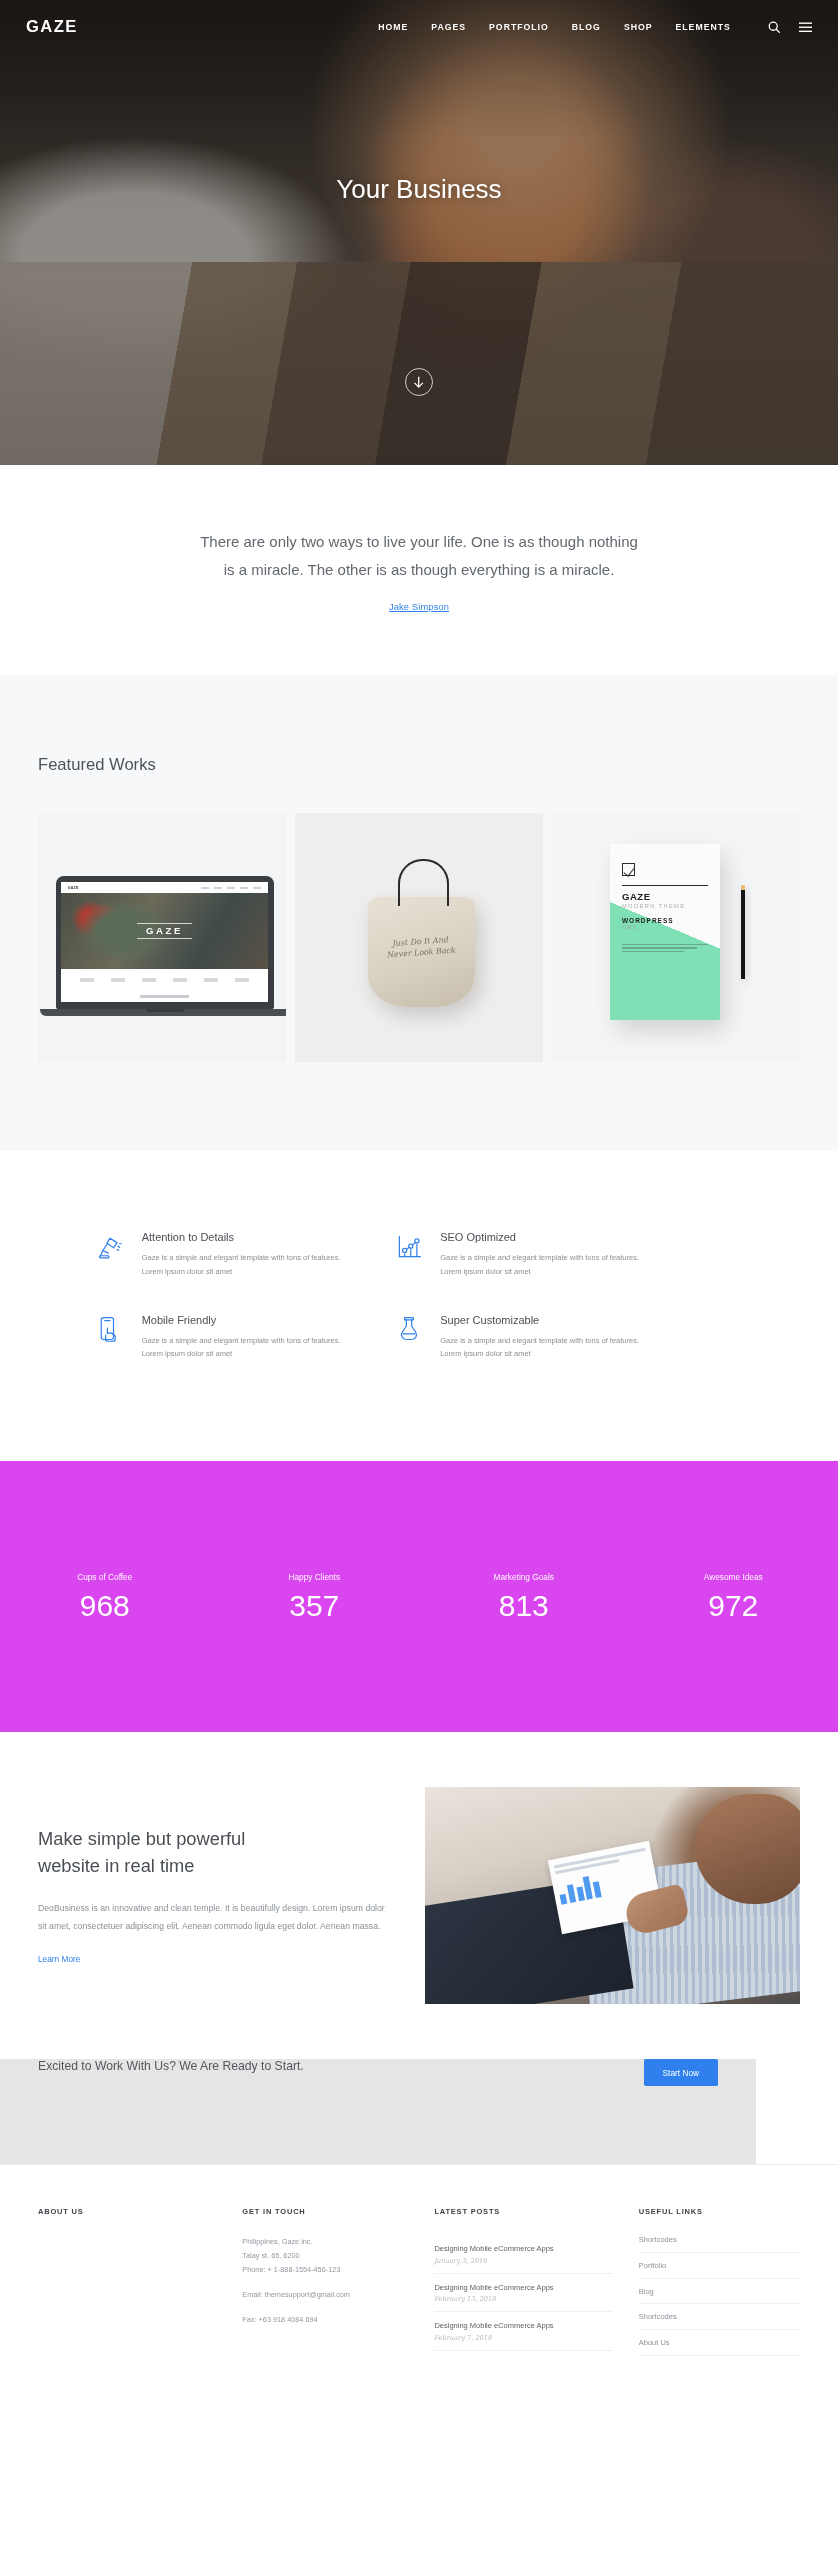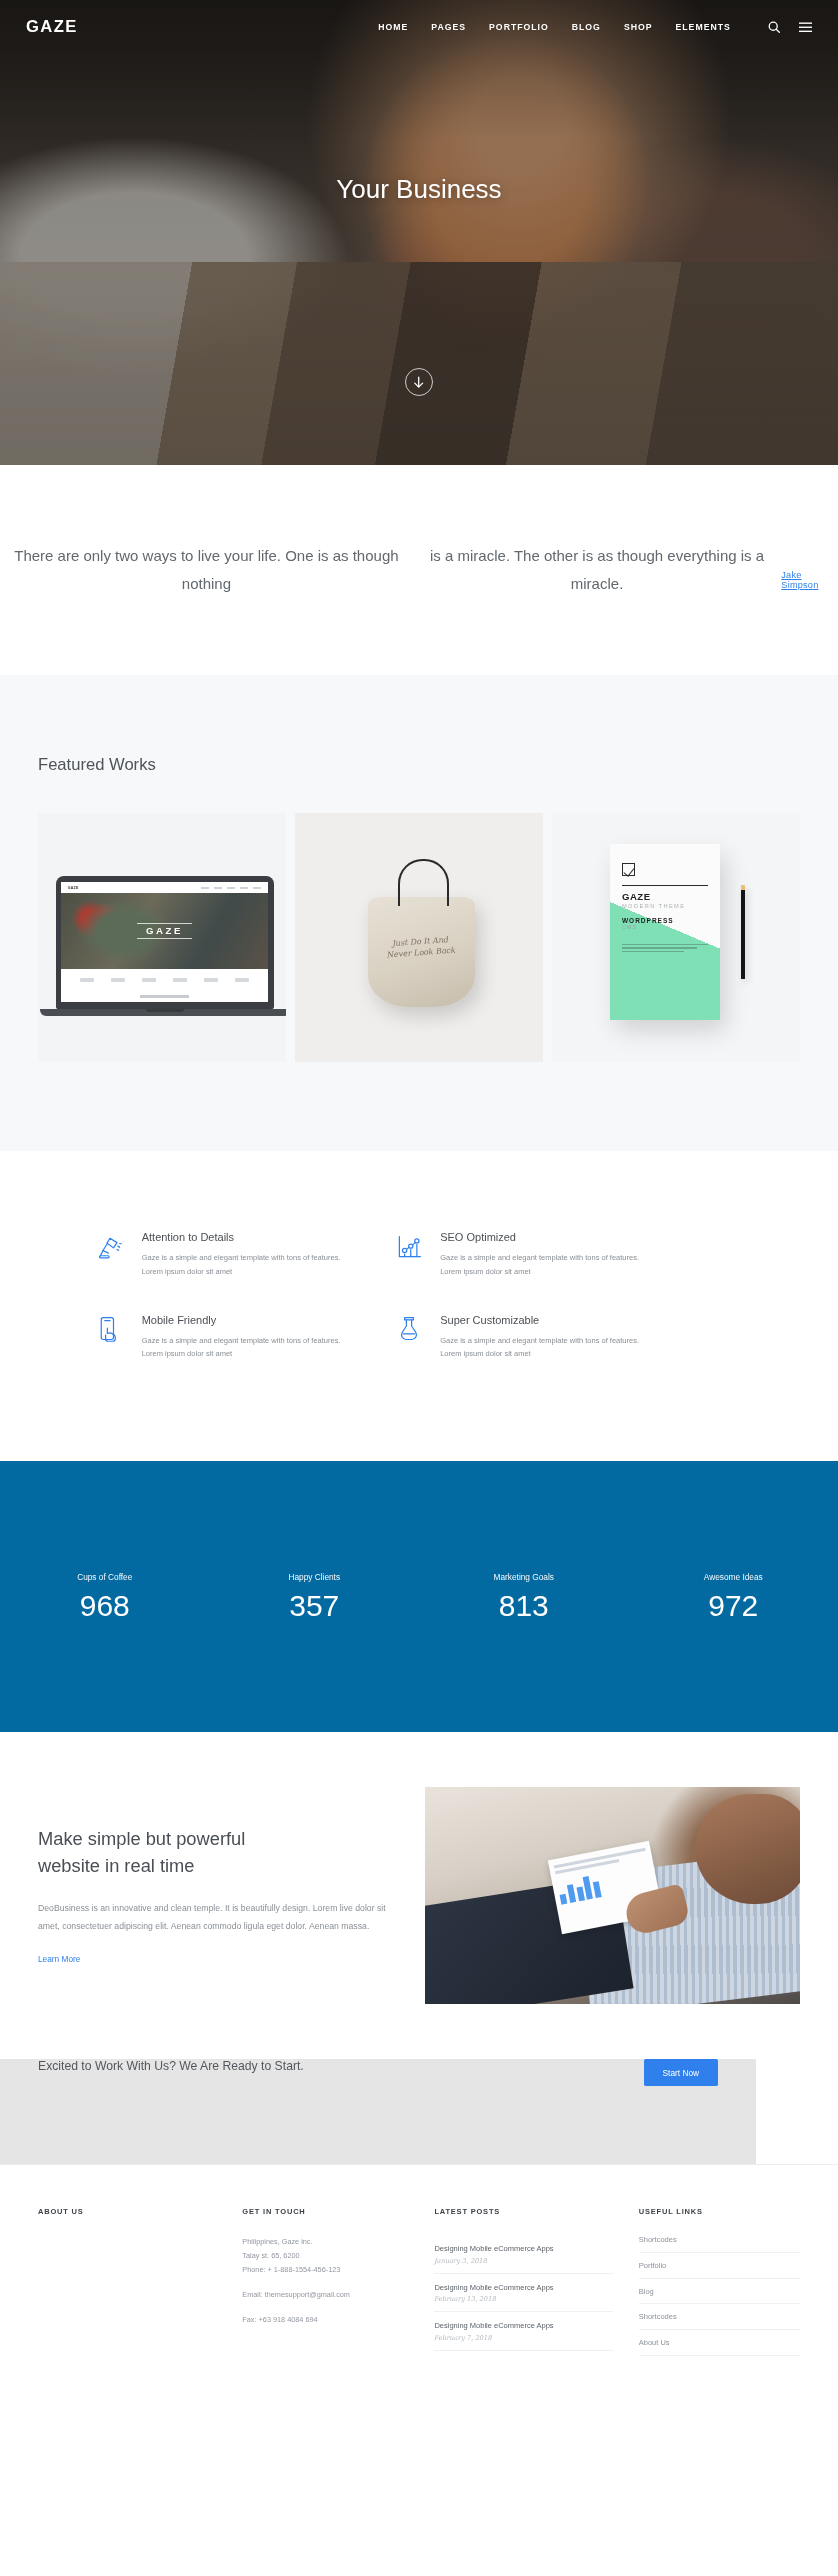--- a/index.html
+++ b/index.html
@@ -112,21 +112,21 @@
     z-index: 5;
     cursor: pointer;
   }
 
   
   .quote-section {
     width: 838px;
     height: 210px;
     background: #ffffff;
     display: flex;
-    flex-direction: row;
+    flex-direction: column;
     align-items: center;
     justify-content: center;
   }
   .quote-text {
     font-size: 15px;
     line-height: 1.85;
     color: #62686e;
     text-align: center;
     font-weight: 300;
     max-width: 541px;
@@ -328,21 +328,21 @@
     gap: 15.7px;
   }
   .feature-icon { flex: 0 0 30px; padding-top: 1.7px; }
   .feature-title { font-size: 11px; color: #4a4f55; margin-bottom: 7.9px; font-weight: 400; }
   .feature-desc { font-size: 7.5px; line-height: 1.85; color: #8a9096; }
 
   
   .counters-section {
     width: 838px;
     height: 271px;
-    background: #0369a1;
+    background: #d946ef;
     display: flex;
     align-items: center;
   }
   .counter { flex: 1; text-align: center; }
   .counter-label { color: #ffffff; font-size: 8.3px; margin-bottom: 8.7px; opacity: .97; }
   .counter-value { color: #ffffff; font-size: 30px; font-weight: 300; line-height: 1; }
 
   
   .about-section {
     width: 838px;
@@ -685,21 +685,21 @@
     <div class="counter-value">972</div>
   </div>
 </section>
 
 <section class="about-section">
   <div class="about-copy">
     <h2 class="about-title">
       <span>Make simple but powerful</span><br>
       <span>website in real time</span>
     </h2>
-    <p class="about-desc">DeoBusiness is an innovative and clean temple. It is beautifully design. Lorem live dolor sit amet, consectetuer adipiscing elit. Aenean commodo ligula eget dolor. Aenean massa.</p>
+    <p class="about-desc">DeoBusiness is an innovative and clean temple. It is beautifully design. Lorem ipsum dolor sit amet, consectetuer adipiscing elit. Aenean commodo ligula eget dolor. Aenean massa.</p>
     <a class="about-link" href="#">Learn More</a>
   </div>
   <div class="about-photo">
     <div class="shirt"></div>
     <div class="suit"></div>
     <div class="tablet">
       <i></i>
         <i style="width:70%"></i>
       <div class="bars">
         <b style="height:40%"></b>

